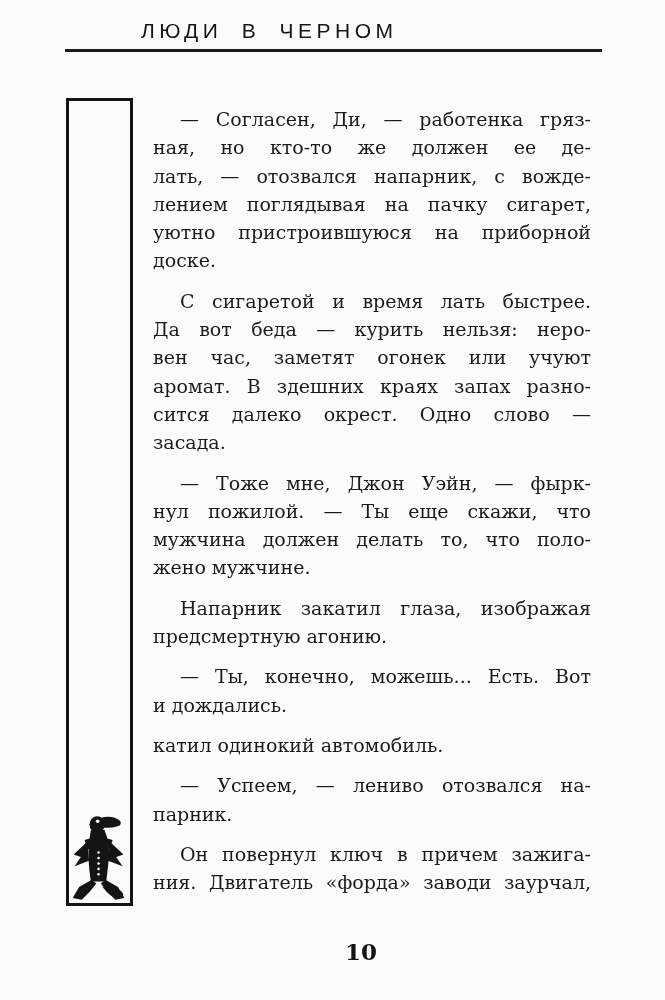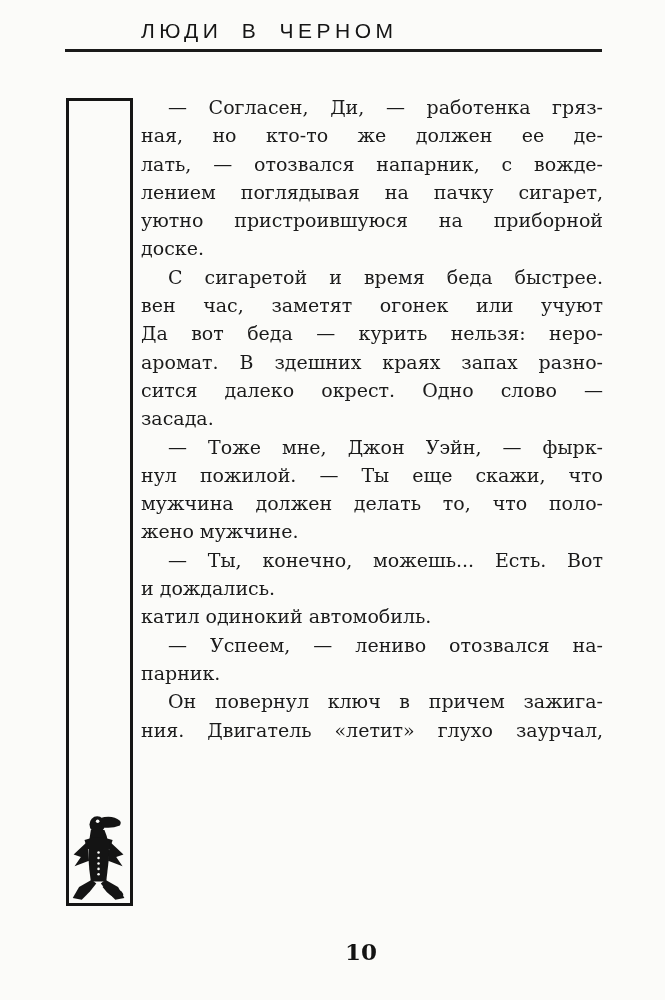--- a/index.html
+++ b/index.html
@@ -32,21 +32,21 @@
     background: #fbfbf9;
   }
   .ornament {
     position: absolute; left: 1px; bottom: 0;
     width: 58px; height: 90px;
   }
   .body-text {
     position: absolute; left: 141px; top: 93px; width: 462px;
     font-size: 19px; line-height: 28.3px;
   }
-  .para { margin: 0; }
+  .para { margin: 12px; }
   .ln {
     text-align: justify;
     text-align-last: justify;
   }
   .ln.first { text-indent: 27px; }
   .ln.last  { text-align: right; text-align-last: left; }
   .page-number {
     position: absolute; left: 130px; top: 938px; width: 462px;
     text-align: center;
     font-size: 23px; font-weight: bold;
@@ -86,43 +86,47 @@
 <div class="body-text">
   <div class="para">
     <div class="ln first">— Согласен, Ди, — работенка гряз-</div>
     <div class="ln">ная, но кто-то же должен ее де-</div>
     <div class="ln">лать, — отозвался напарник, с вожде-</div>
     <div class="ln">лением поглядывая на пачку сигарет,</div>
     <div class="ln">уютно пристроившуюся на приборной</div>
     <div class="ln last">доске.</div>
   </div>
   <div class="para">
-    <div class="ln first">С сигаретой и время беда быстрее.</div>
+    <div class="ln first">С сигаретой и время лать быстрее.</div>
+    <div class="ln">Да вот беда — курить нельзя: неро-</div>
     <div class="ln">вен час, заметят огонек или учуют</div>
-    <div class="ln">Да вот беда — курить нельзя: неро-</div>
     <div class="ln">аромат. В здешних краях запах разно-</div>
     <div class="ln">сится далеко окрест. Одно слово —</div>
     <div class="ln last">засада.</div>
   </div>
   <div class="para">
     <div class="ln first">— Тоже мне, Джон Уэйн, — фырк-</div>
     <div class="ln">нул пожилой. — Ты еще скажи, что</div>
     <div class="ln">мужчина должен делать то, что поло-</div>
     <div class="ln last">жено мужчине.</div>
+  </div>
+  <div class="para">
+    <div class="ln first">Напарник закатил глаза, изображая</div>
+    <div class="ln last">предсмертную агонию.</div>
   </div>
   <div class="para">
     <div class="ln first">— Ты, конечно, можешь... Есть. Вот</div>
     <div class="ln last">и дождались.</div>
   </div>
   <div class="para">
     <div class="ln last">катил одинокий автомобиль.</div>
   </div>
   <div class="para">
     <div class="ln first">— Успеем, — лениво отозвался на-</div>
     <div class="ln last">парник.</div>
   </div>
   <div class="para">
     <div class="ln first">Он повернул ключ в причем зажига-</div>
-    <div class="ln">ния. Двигатель «летит» глухо заурчал,</div>
+    <div class="ln">ния. Двигатель «форда» заводи заурчал,</div>
   </div>
 </div>
 
 <div class="page-number">10</div>
 
 </body></html>

